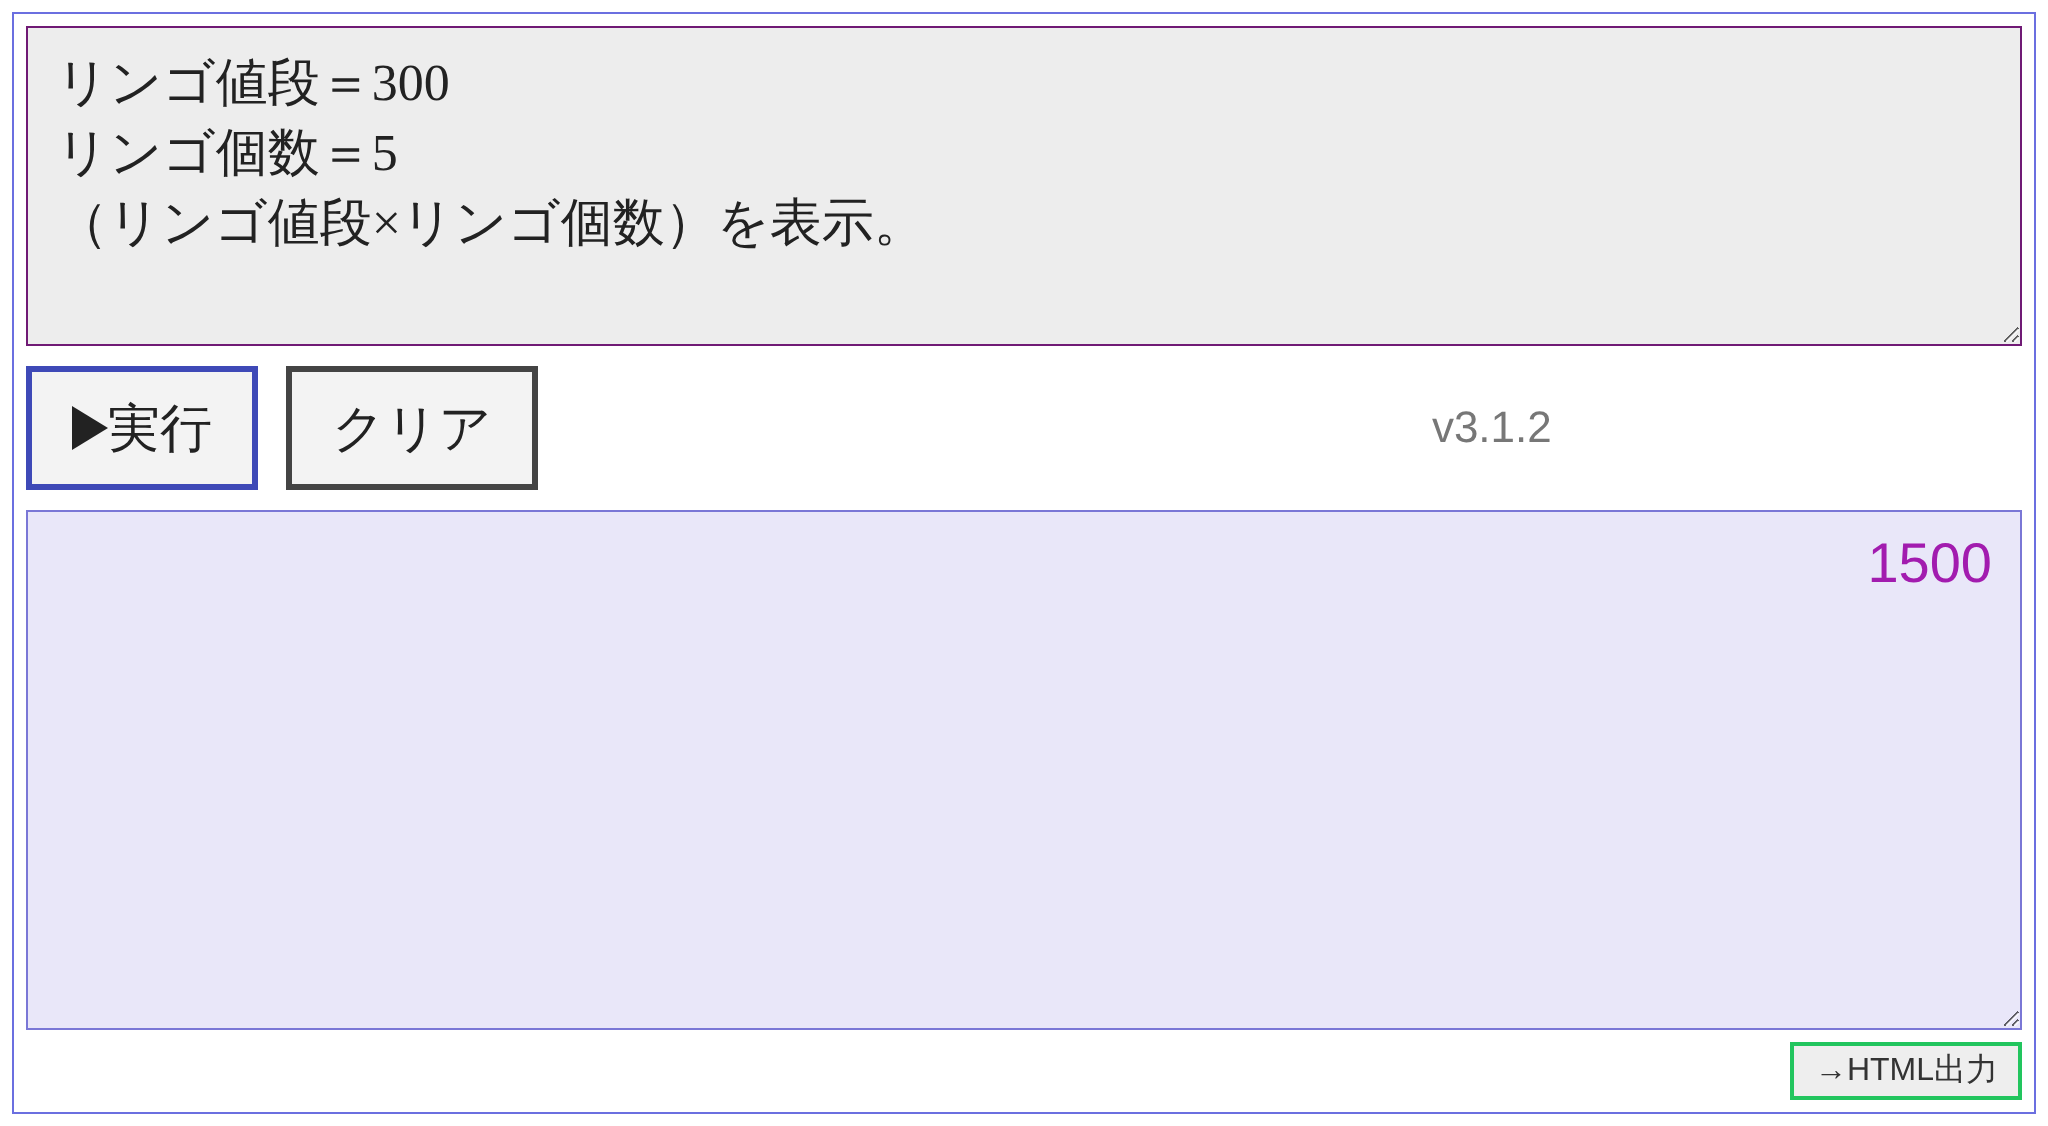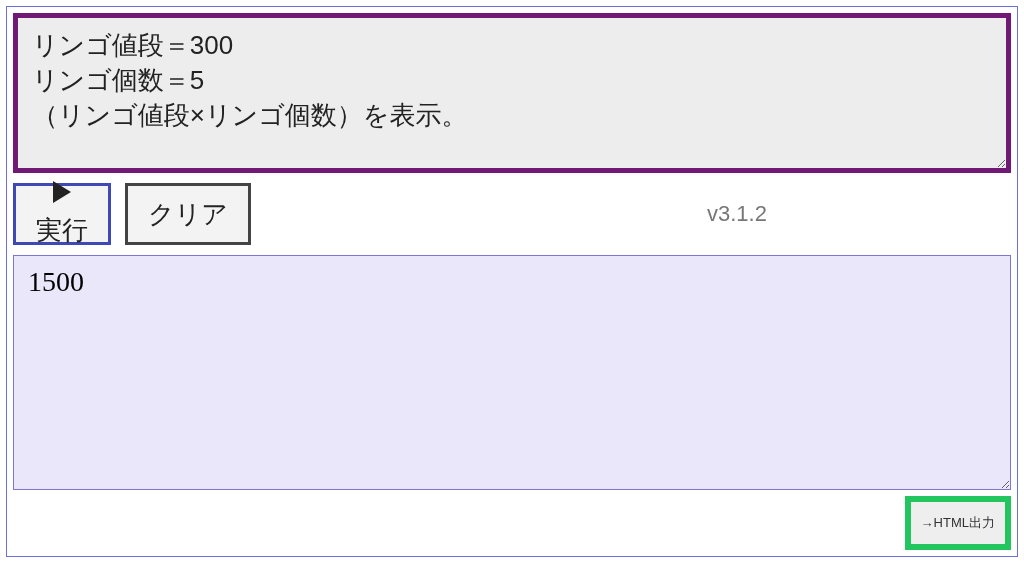--- a/index.html
+++ b/index.html
@@ -19,25 +19,25 @@
       width: 100%;
       height: 100%;
       padding: 6px;
       display: flex;
       flex-direction: column;
     }
     .code-input {
       width: 100%;
       height: 160px;
       background: #ededed;
-      border: 5px solid #701a75;
+      border: 1px solid #701a75;
       padding: 10px 14px;
       font-size: 26px;
       line-height: 1.35;
-      font-family: Liberation Sans, sans-serif;
+      font-family: Liberation Serif, serif;
       color: #222;
       resize: both;
       outline: none;
     }
     .toolbar {
       display: flex;
       align-items: center;
       gap: 14px;
       margin-top: 10px;
       margin-bottom: 10px;
@@ -48,22 +48,20 @@
       justify-content: center;
       height: 62px;
       padding: 0 20px;
       font-size: 26px;
       background: #f3f3f3;
       cursor: pointer;
     }
     .btn-run {
       border: 3px solid #3e49b7;
       color: #222;
-      gap: 10px;
-      flex-direction: column;
     }
     .btn-run .triangle {
       display: inline-block;
       width: 0;
       height: 0;
       border-top: 11px solid transparent;
       border-bottom: 11px solid transparent;
       border-left: 18px solid #222;
     }
     .btn-clear {
@@ -79,35 +77,36 @@
       position: relative;
       left: 99px;
     }
     .output-area {
       flex: 1;
       width: 100%;
       background: #e9e7f9;
       border: 1px solid #7a77d6;
       padding: 10px 14px;
       font-size: 28px;
-      font-family: Liberation Serif, serif;
-      color: #000000;
+      font-family: Liberation Sans, sans-serif;
+      color: #a21caf;
       resize: both;
       outline: none;
+      text-align: right;
     }
     .footer {
       margin-top: 6px;
       display: flex;
       justify-content: flex-end;
     }
     .btn-html-out {
       background: #eee;
-      border: 6px solid #22c55e;
-      padding: 12px 10px;
-      font-size: 13px;
+      border: 2px solid #22c55e;
+      padding: 2px 10px;
+      font-size: 16px;
       color: #333;
       cursor: pointer;
     }
   </style>
 </head>
 <body>
 
 <div class="app-container">
 
   <textarea class="code-input" style="">リンゴ値段＝300

